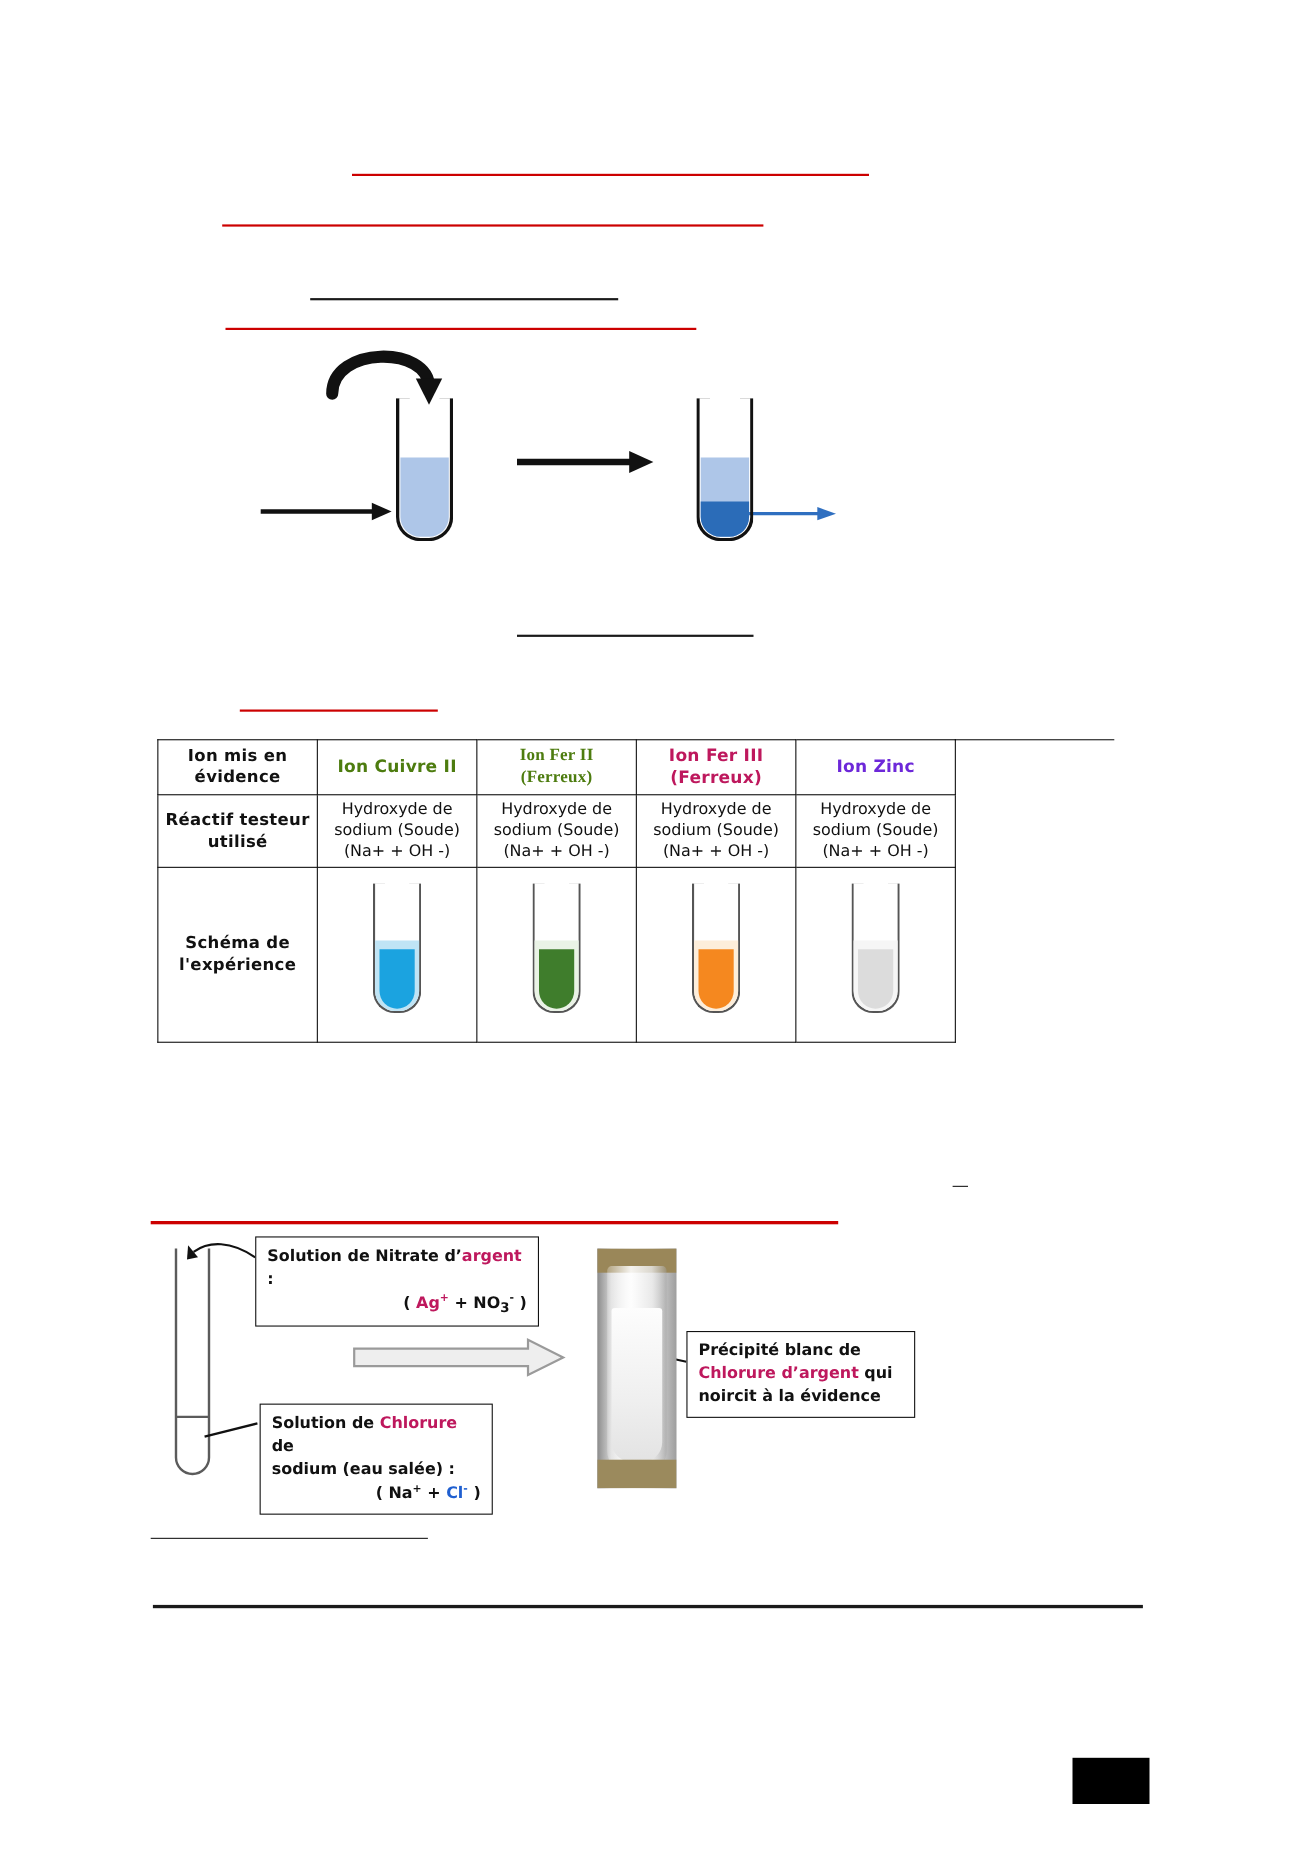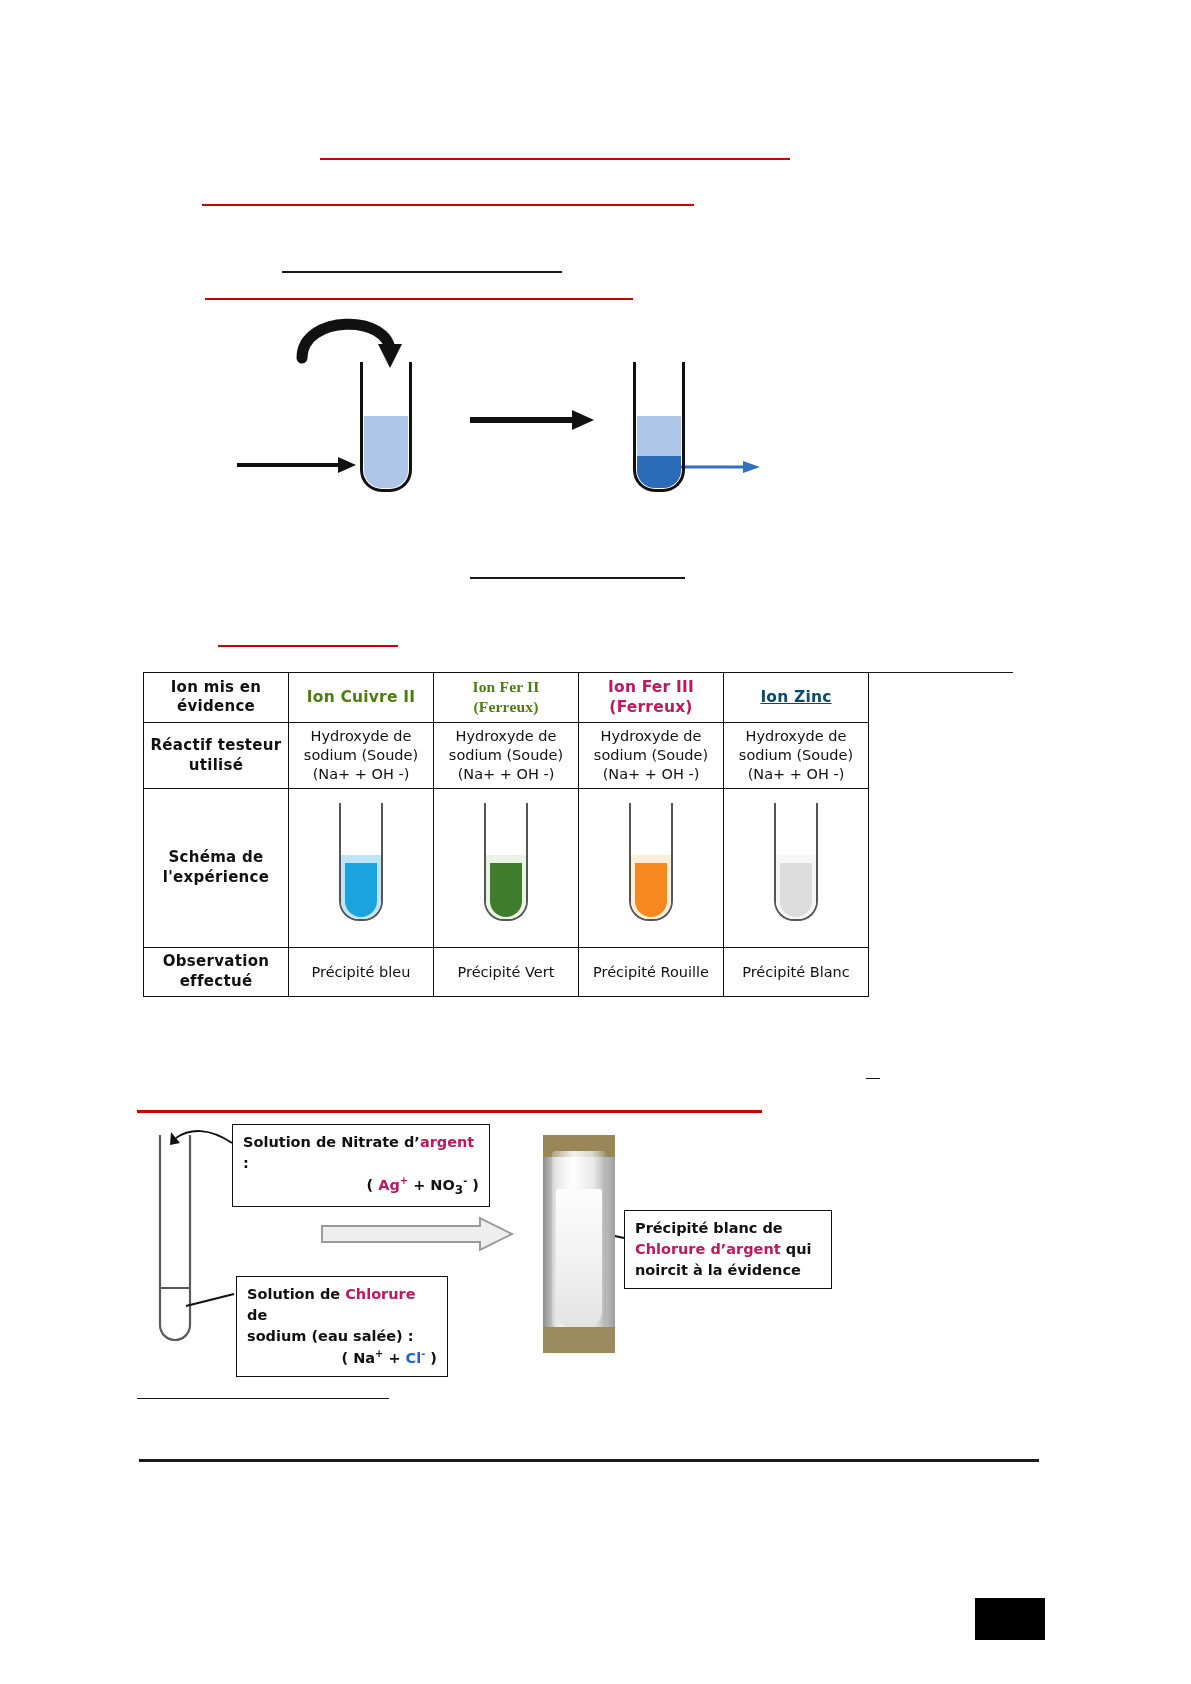--- a/index.html
+++ b/index.html
@@ -62,21 +62,21 @@
     font-size: 15px;
     letter-spacing: .3px;
   }
   .hd { font-weight: bold; font-size: 15.5px; letter-spacing: .2px; }
   .formula { font-weight: bold; font-size: 14px; }
   sup { font-size: .68em; vertical-align: super; }
 
   .c-cuivre { color: #4d7c0f; }
   .c-ferII  { color: #4d7c0f; font-family: Liberation Serif, serif; }
   .c-ferIII { color: #be185d; }
-  .c-zinc   { color: #0c4a6e; text-decoration: underline; }
+  .c-zinc   { color: #6d28d9; }
 
   
   .mini-tube-cell { height: 150px; position: relative; }
   .mini-tube {
     position: absolute;
     left: 50%;
     top: 14px;
     margin-left: -22px;
     width: 44px;
     height: 118px;
@@ -280,29 +280,20 @@
       </td>
       <td class="mini-tube-cell">
         <div class="mini-tube">
           <div class="mini-wall"></div>
           <div class="mini-fill" style="background:#f6f6f6;"></div>
           <div class="mini-precip" style="background:#dcdcdc;"></div>
         </div>
       </td>
     </tr>
 
-    <tr>
-      <td class="rowhead">
-        <div>Observation effectué</div>
-      </td>
-      <td>Précipité bleu</td>
-      <td>Précipité Vert</td>
-      <td>Précipité Rouille</td>
-      <td>Précipité Blanc</td>
-    </tr>
   </tbody>
 </table>
 
 <div id="figure-bottom">
   <svg width="1191" height="260" viewBox="0 0 1191 260">
 
     <path d="M160,25 L160,215 a15,15 0 0 0 30,0 L190,25" fill="none" stroke="#5b5b5b" stroke-width="2.2"></path>
     <line x1="160" y1="178" x2="190" y2="178" stroke="#5b5b5b" stroke-width="2"></line>
 
     <path d="M232,33 C210,18 190,18 176,28" fill="none" stroke="#111" stroke-width="2"></path>

